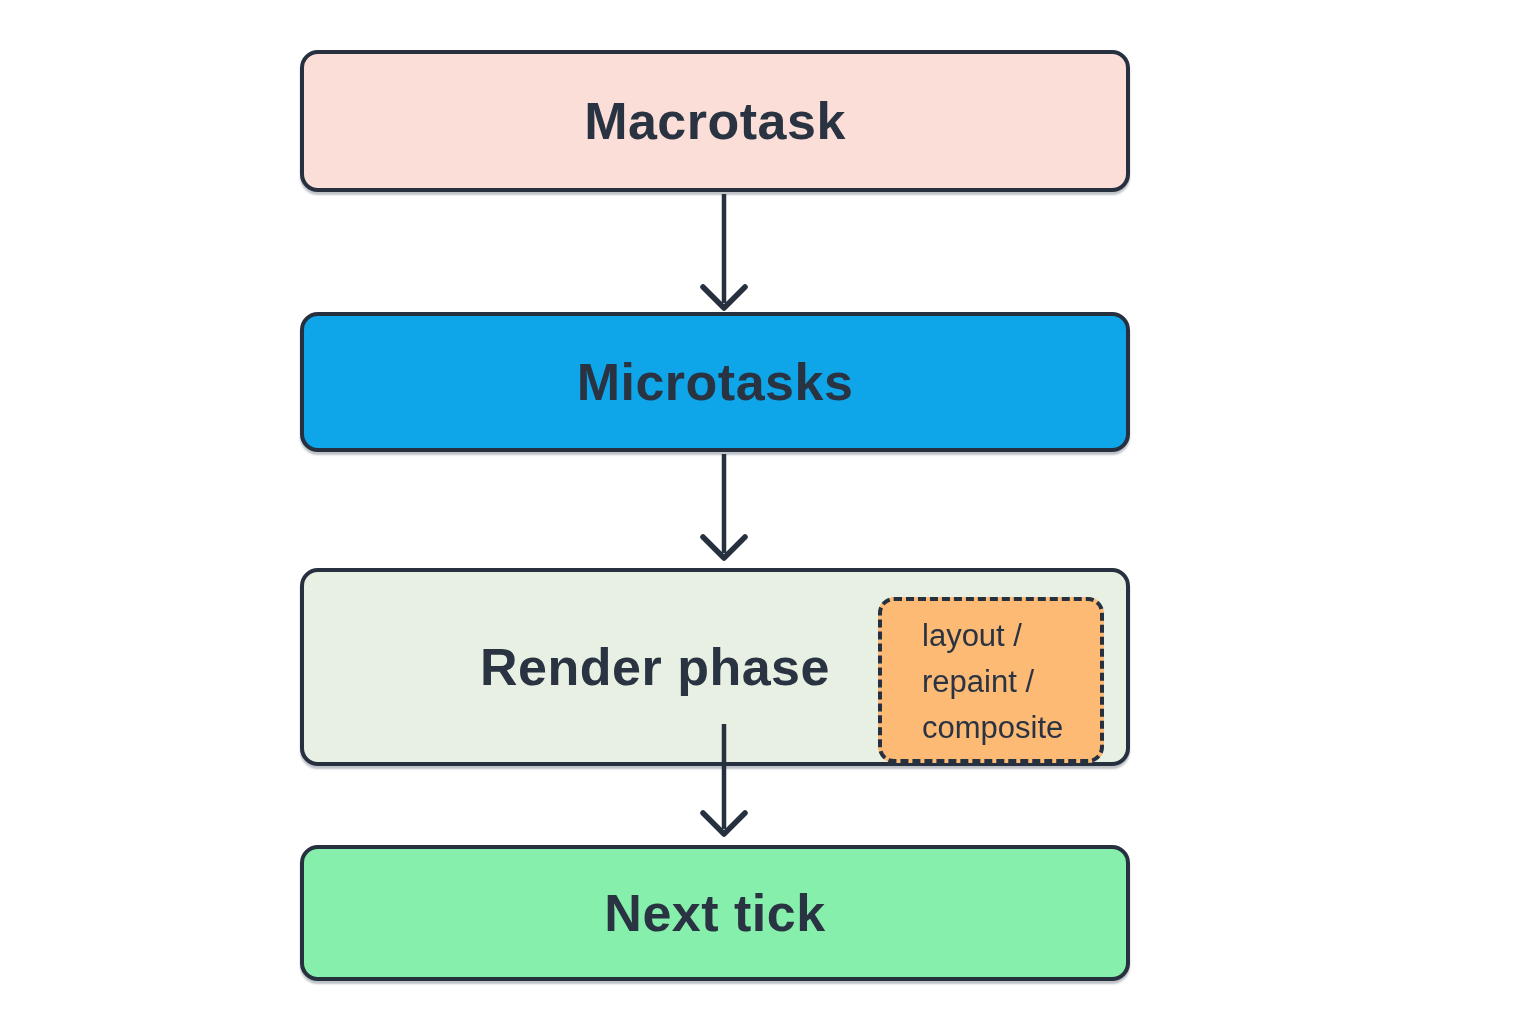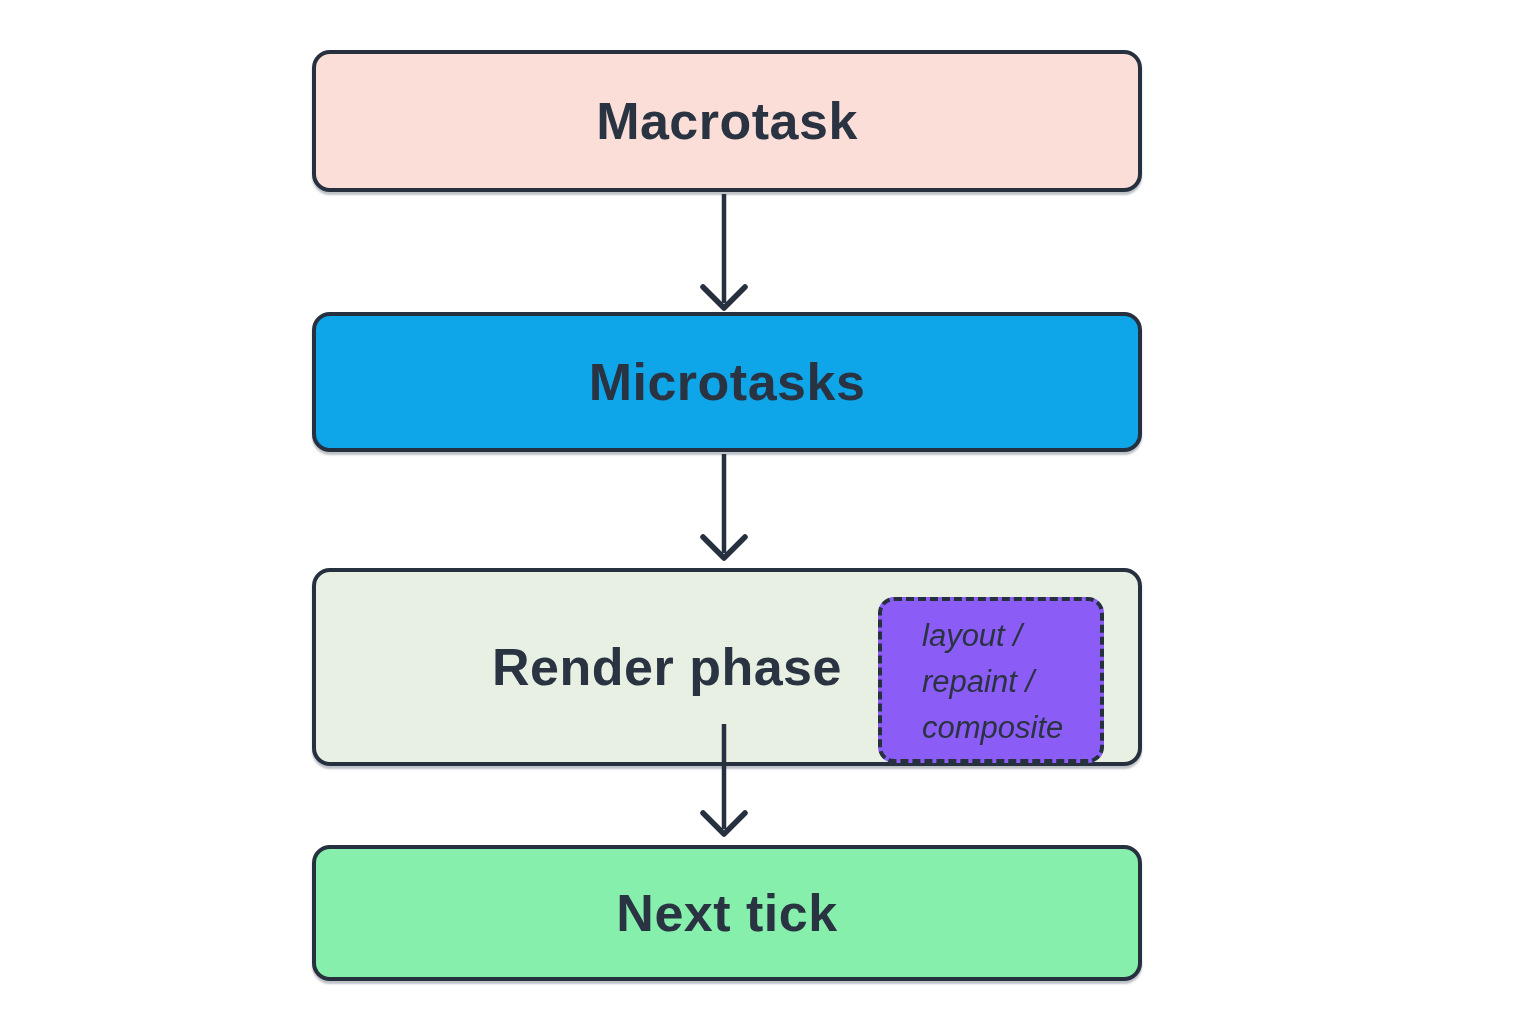--- a/index.html
+++ b/index.html
@@ -12,21 +12,21 @@
     overflow: hidden;
   }
   .canvas {
     position: relative;
     width: 1536px;
     height: 1024px;
     background: var(--bg-color, #ffffff);
   }
   .node {
     position: absolute;
-    left: 312px;
+    left: 300px;
     width: 830px;
     box-sizing: border-box;
     border: 4px solid var(--stroke-color, #26303f);
     border-radius: 18px;
     display: flex;
     align-items: center;
     justify-content: center;
     box-shadow: 0 3px 2px rgba(70, 80, 95, 0.35);
   }
   .node-label {
@@ -95,21 +95,21 @@
   </div>
 
   <div class="node node-microtasks" style="background-color: #0ea5e9;">
     <span class="node-label">Microtasks</span>
   </div>
 
   <div class="node node-render" style="background-color: rgb(232, 240, 228);">
     <span class="node-label">Render phase</span>
   </div>
 
-  <div class="annotation" style="background-color: #8b5cf6; font-style: italic;">
+  <div class="annotation" style="background-color: #fdba74;">
     <span class="annotation-line">layout /</span>
     <span class="annotation-line">repaint /</span>
     <span class="annotation-line">composite</span>
   </div>
 
   <div class="node node-nexttick" style="background-color: #86efac;">
     <span class="node-label">Next tick</span>
   </div>
 
   <svg class="arrows" viewBox="0 0 1536 1024" xmlns="http://www.w3.org/2000/svg">

